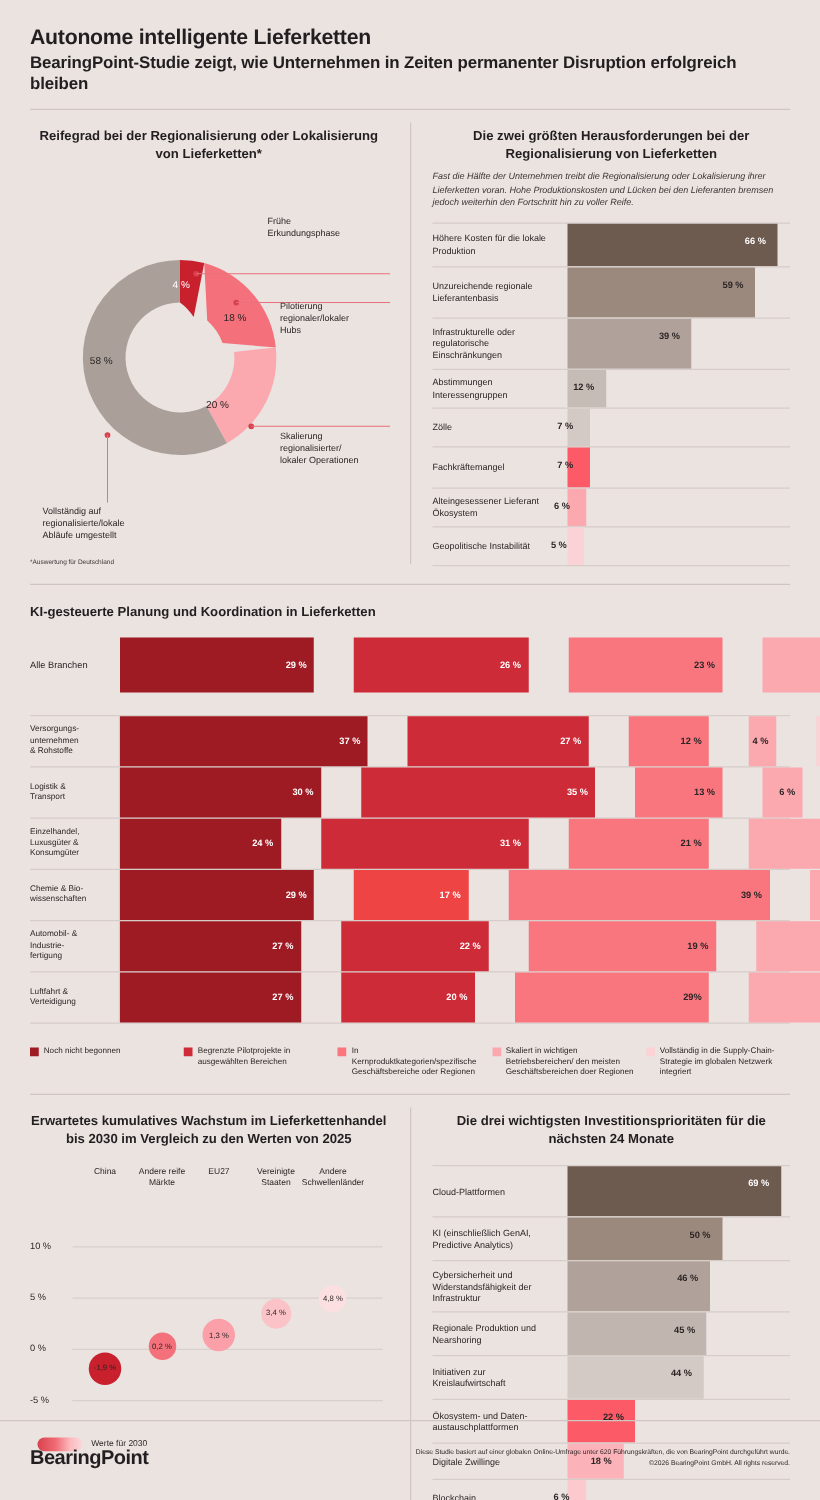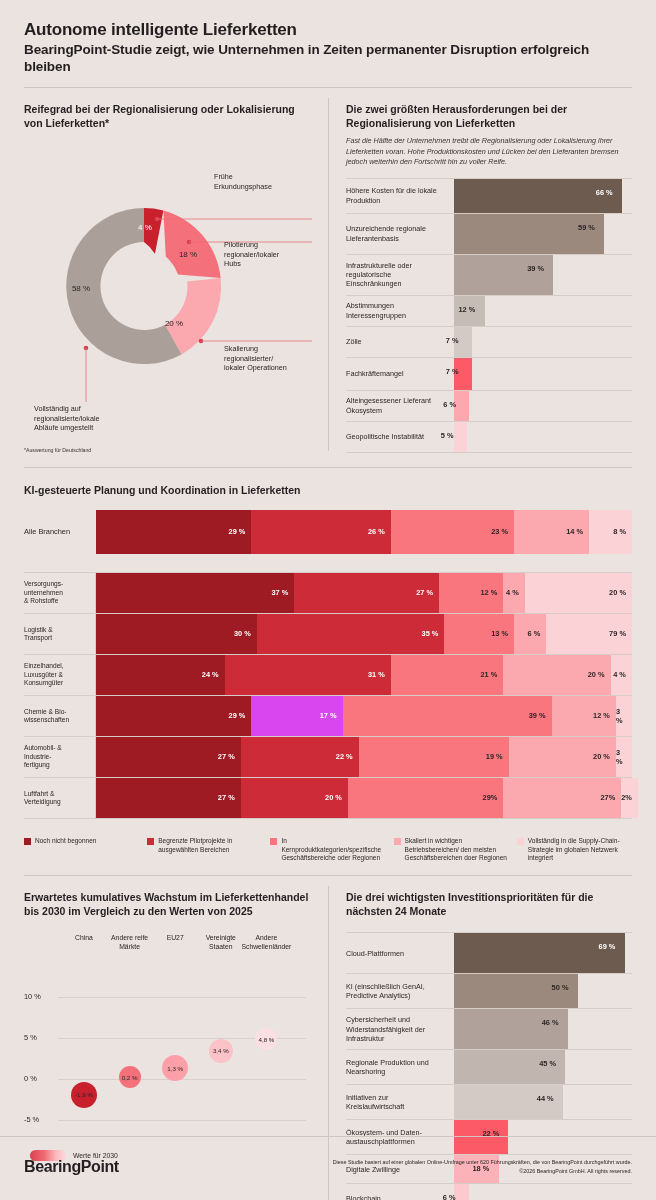--- a/index.html
+++ b/index.html
@@ -13,21 +13,21 @@
   .page{position:relative;width:656px;height:1200px;}
 
   
   .header{padding:20px 24px 4px 24px;}
   .h-title{font-size:17px;font-weight:bold;letter-spacing:-.2px;line-height:1.15;margin:0 0 1px 0;}
   .h-sub{font-size:13.5px;font-weight:bold;line-height:1.28;margin:0;letter-spacing:-.1px;}
 
   .rule{height:1px;background:#cfc6c2;margin:0;}
 
   
-  .panel-title{font-size:10.5px;font-weight:bold;line-height:1.35;margin:0 0 6px 0;}
+  .panel-title{font-size:10.5px;font-weight:bold;line-height:1.35;margin:0 0 6px 0;text-align:center;}
   .panel-desc{font-size:7.2px;line-height:1.45;color:#3a3434;margin:0 0 10px 0;font-style:italic;}
 
   .row2{display:flex;align-items:stretch;}
   .col-l{width:328px;box-sizing:border-box;padding:14px 18px 8px 24px;position:relative;}
   .col-r{width:328px;box-sizing:border-box;padding:14px 24px 8px 18px;position:relative;}
   .vline{position:absolute;left:0;top:10px;bottom:10px;width:1px;background:#cfc6c2;}
 
   
   .donut-wrap{position:relative;height:300px;}
   svg{display:block;}
@@ -47,21 +47,21 @@
   .hbar-track{flex:1;position:relative;}
   .hbar-fill{position:absolute;left:0;top:0;bottom:0;}
   .hbar-val{position:absolute;top:50%;transform:translateY(-50%);font-size:7.4px;font-weight:bold;white-space:nowrap;}
 
   
   .stack-sec{padding:16px 24px 6px 24px;}
   .stack-title{font-size:10.5px;font-weight:bold;margin:0 0 14px 0;}
   .srow{display:flex;align-items:stretch;}
   .srow-lbl{width:72px;flex:0 0 72px;font-size:6.6px;line-height:1.25;color:#2b2525;
             display:flex;align-items:center;box-sizing:border-box;padding-right:6px;}
-  .srow-bar{flex:1;display:flex;height:40px;}
+  .srow-bar{flex:1;display:flex;height:40px;gap:32px;}
   .srow-bar.big{height:44px;}
   .seg{position:relative;display:flex;align-items:center;justify-content:flex-end;
        box-sizing:border-box;padding-right:6px;font-size:7.4px;font-weight:bold;}
   .group{border-top:1px solid #d6cdc9;border-bottom:1px solid #d6cdc9;}
   .group .srow{border-bottom:1px solid #d6cdc9;}
   .group .srow:last-child{border-bottom:none;}
   .srow .srow-lbl{border-right:1px solid #d6cdc9;}
 
   
   .legend{display:flex;padding:12px 24px 10px 24px;gap:8px;}
@@ -265,21 +265,21 @@
             <div class="seg" style="flex: 0 0 21%; background: rgb(249, 118, 127); color: rgb(43, 37, 37); text-align: right;">21 %</div>
             <div class="seg" style="flex: 0 0 20%; background: rgb(251, 168, 175); color: rgb(43, 37, 37);">20 %</div>
             <div class="seg" style="flex: 0 0 4%; background: rgb(251, 210, 214); color: rgb(43, 37, 37);">4 %</div>
           </div>
         </div>
         <div class="srow">
           <div class="srow-lbl" style="white-space: pre-line;">Chemie &amp; Bio-
 wissenschaften</div>
           <div class="srow-bar">
             <div class="seg" style="flex: 0 0 29%; background: rgb(158, 27, 36); color: rgb(255, 255, 255);">29 %</div>
-            <div class="seg" style="flex: 0 0 17%; background: #d946ef; color: rgb(255, 255, 255);">17 %</div>
+            <div class="seg" style="flex: 0 0 17%; background: #ef4444; color: rgb(255, 255, 255);">17 %</div>
             <div class="seg" style="flex: 0 0 39%; background: rgb(249, 118, 127); color: rgb(43, 37, 37);">39 %</div>
             <div class="seg" style="flex: 0 0 12%; background: rgb(251, 168, 175); color: rgb(43, 37, 37);">12 %</div>
             <div class="seg" style="flex: 0 0 3%; background: rgb(251, 210, 214); color: rgb(43, 37, 37);">3 %</div>
           </div>
         </div>
         <div class="srow">
           <div class="srow-lbl" style="white-space: pre-line;">Automobil- &amp;
 Industrie-
 fertigung</div>
           <div class="srow-bar">

